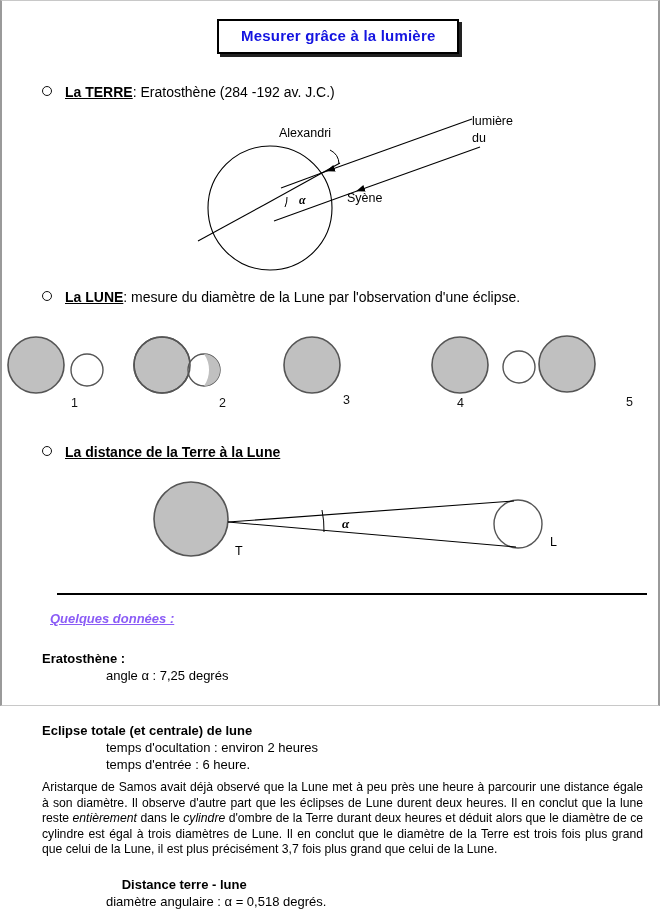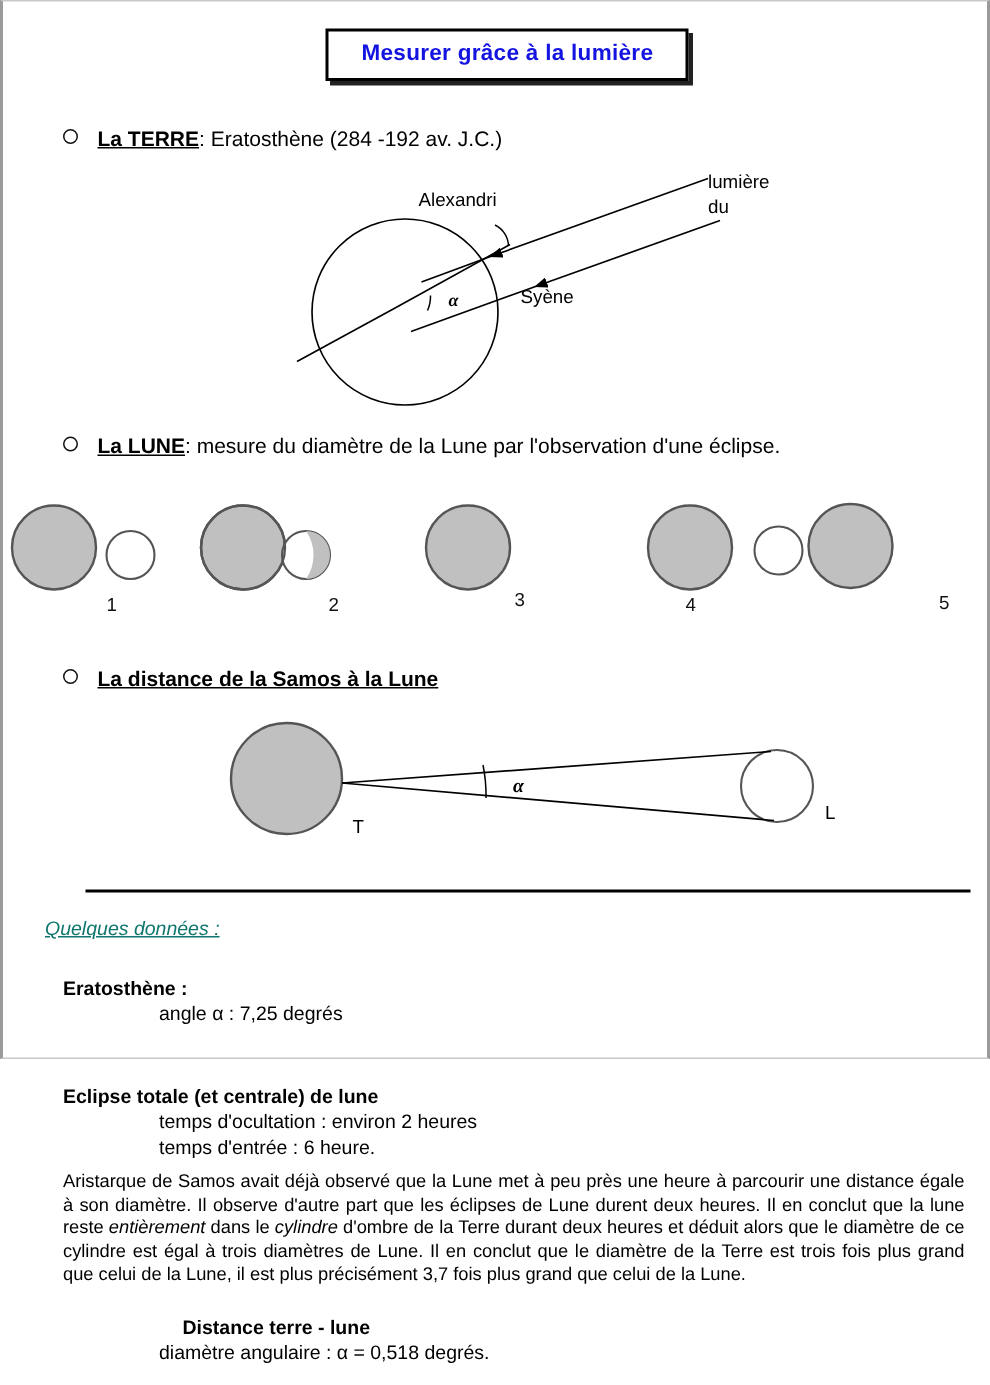--- a/index.html
+++ b/index.html
@@ -114,24 +114,24 @@
     left: 55px;
     top: 592px;
     width: 590px;
     height: 0;
     border-top: 2px solid #000000;
   }
 
   
   .data-title {
     position: absolute;
-    left: 28px;
+    left: 48px;
     top: 610px;
-    color: #0f766e;
-    font-weight: normal;
+    color: #8b5cf6;
+    font-weight: bold;
     font-style: italic;
     text-decoration: underline;
     font-size: 13px;
   }
   .blk {
     position: absolute;
     left: 40px;
     font-size: 13px;
     line-height: 17px;
   }
@@ -175,21 +175,21 @@
   </div>
 
   <div class="bullet-row" id="heading-lune">
     <span class="bullet-circle"></span>
     <span class="head-strong">La LUNE</span>
     <span class="head-normal"> : mesure du diamètre de la Lune par l'observation d'une éclipse.</span>
   </div>
 
   <div class="bullet-row" id="heading-dist">
     <span class="bullet-circle"></span>
-    <span class="head-strong">La distance de la Samos à la Lune</span>
+    <span class="head-strong">La distance de la Terre à la Lune</span>
   </div>
 
   <svg class="diagram" viewBox="0 0 660 923">
     <defs>
       <marker id="arrowhead" markerWidth="9" markerHeight="7" refX="8" refY="3.5" orient="auto" markerUnits="userSpaceOnUse">
         <polygon points="0 0, 9 3.5, 0 7" fill="#000000"></polygon>
       </marker>
     </defs>
 
     <g>

